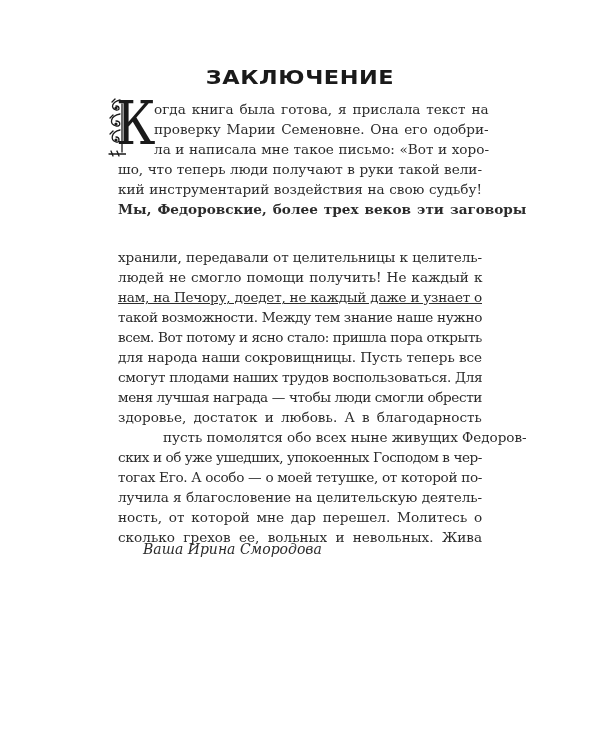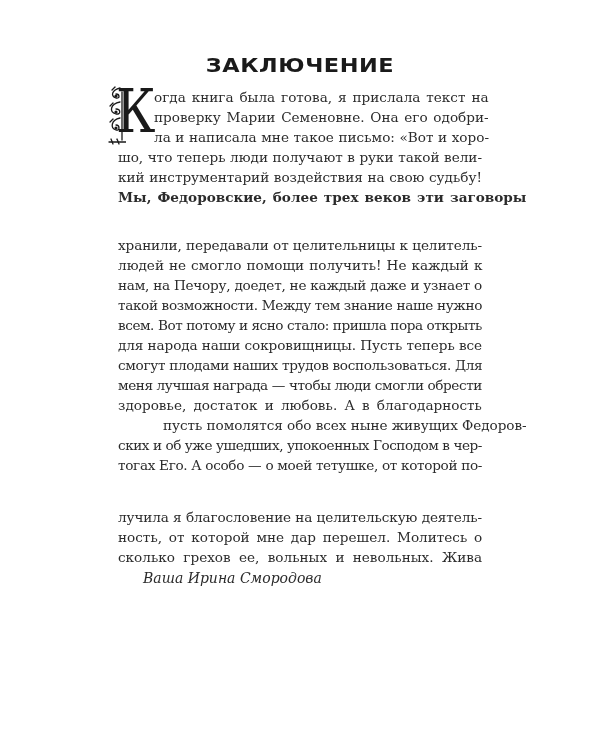--- a/index.html
+++ b/index.html
@@ -9,21 +9,21 @@
     }
     body {
       width: 600px;
       height: 750px;
       position: relative;
       overflow: hidden;
       color: #2a2a2a;
     }
     .page {
       position: absolute;
-      left: 0; top: 0;
+      left: 0; top: 12px;
       width: 600px;
       height: 625px;
       background: #ffffff;
     }
     .title {
       position: absolute;
       left: 0;
       width: 600px;
       top: 53px;
       text-align: center;
@@ -84,21 +84,20 @@
     }
     .signature {
       position: absolute;
       left: 143px;
       top: 527px;
       font-family: "DejaVu Serif", serif;
       font-style: italic;
       font-size: 14px;
       line-height: 20px;
       color: #2b2b2b;
-      margin-top: 41px;
     }
   </style>
 </head>
 <body>
 
 <div class="page">
 
   <div class="title">ЗАКЛЮЧЕНИЕ</div>
 
   <div class="dropcap">
@@ -124,30 +123,30 @@
 
   <div class="body-text">
     <span class="line indented" style="display: block; word-spacing: 1.57143px;">огда книга была готова, я прислала текст на</span>
     <span class="line indented" style="display: block; word-spacing: 1.4px;">проверку Марии Семеновне. Она его одобри-</span>
     <span class="line indented" style="display: block; word-spacing: 0.25px;">ла и написала мне такое письмо: «Вот и хоро-</span>
     <span class="line" style="display: block; word-spacing: 0.125px;">шо, что теперь люди получают в руки такой вели-</span>
     <span class="line" style="display: block; word-spacing: 0.2px;">кий инструментарий воздействия на свою судьбу!</span>
     <span class="line" style="display: block; word-spacing: 1.33333px; font-weight: bold;">Мы, Федоровские, более трех веков эти заговоры</span>
     <span class="line" style="display: block; word-spacing: 0px; letter-spacing: -0.106383px; margin-top: 28px;">хранили, передавали от целительницы к целитель-</span>
     <span class="line" style="display: block; word-spacing: 0.714286px;">людей не смогло помощи получить! Не каждый к</span>
-    <span class="line" style="display: block; word-spacing: 0px; letter-spacing: -0.244898px;">нам, на Печору, доедет, не каждый даже и узнает о</span>
+    <span class="line" style="display: block; word-spacing: 0px; letter-spacing: -0.244898px; text-decoration: underline;">нам, на Печору, доедет, не каждый даже и узнает о</span>
     <span class="line" style="display: block; word-spacing: 0px; letter-spacing: -0.347826px;">такой возможности. Между тем знание наше нужно</span>
     <span class="line" style="display: block; word-spacing: 0px; letter-spacing: -0.44px;">всем. Вот потому и ясно стало: пришла пора открыть</span>
     <span class="line" style="display: block; word-spacing: 0px; letter-spacing: -0.0869565px;">для народа наши сокровищницы. Пусть теперь все</span>
     <span class="line" style="display: block; word-spacing: 0px; letter-spacing: -0.3125px;">смогут плодами наших трудов воспользоваться. Для</span>
     <span class="line" style="display: block; word-spacing: 0px; letter-spacing: -0.404255px;">меня лучшая награда — чтобы люди смогли обрести</span>
     <span class="line" style="display: block; word-spacing: 2.83333px;">здоровье, достаток и любовь. А в благодарность</span>
     <span class="line" style="display: block; word-spacing: 0px; letter-spacing: -0.0652174px; margin-left: 45px;">пусть помолятся обо всех ныне живущих Федоров-</span>
     <span class="line" style="display: block; word-spacing: 0px; letter-spacing: -0.44898px;">ских и об уже ушедших, упокоенных Господом в чер-</span>
     <span class="line" style="display: block; word-spacing: 0px; letter-spacing: -0.313725px;">тогах Его. А особо — о моей тетушке, от которой по-</span>
-    <span class="line" style="display: block; word-spacing: 0px; letter-spacing: -0.106383px; margin-top: 32px;">лучила я благословение на целительскую деятель-</span>
+    <span class="line" style="display: block; word-spacing: 0px; letter-spacing: -0.106383px;">лучила я благословение на целительскую деятель-</span>
     <span class="line" style="display: block; word-spacing: 2.42857px;">ность, от которой мне дар перешел. Молитесь о</span>
     <span class="line" style="display: block; word-spacing: 1.16667px;">сколько грехов ее, вольных и невольных. Жива</span>
   </div>
 
   <div class="signature">Ваша Ирина Смородова</div>
 
 </div>
 
 </body></html>

